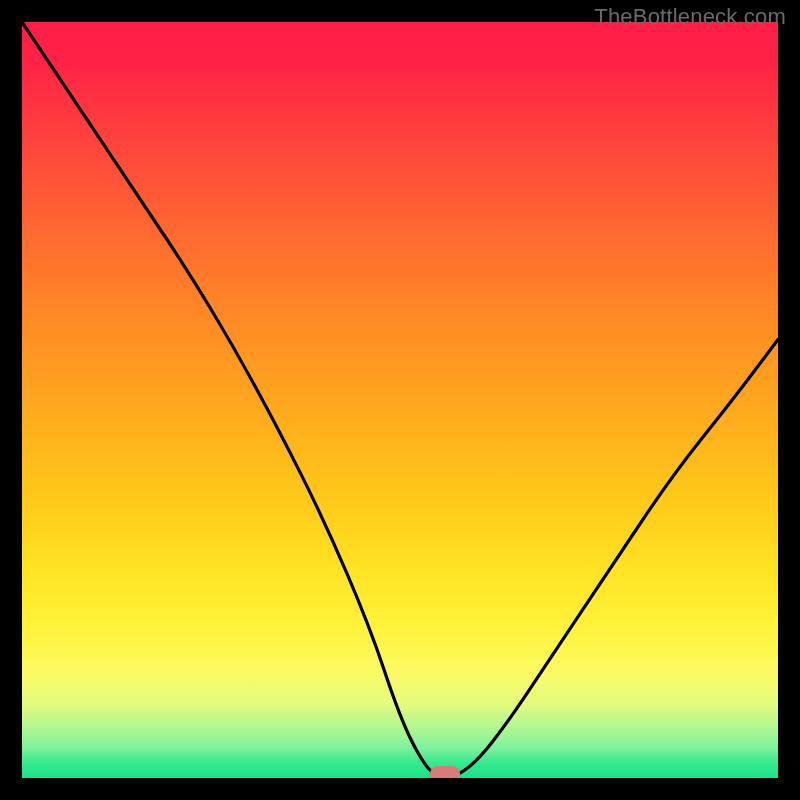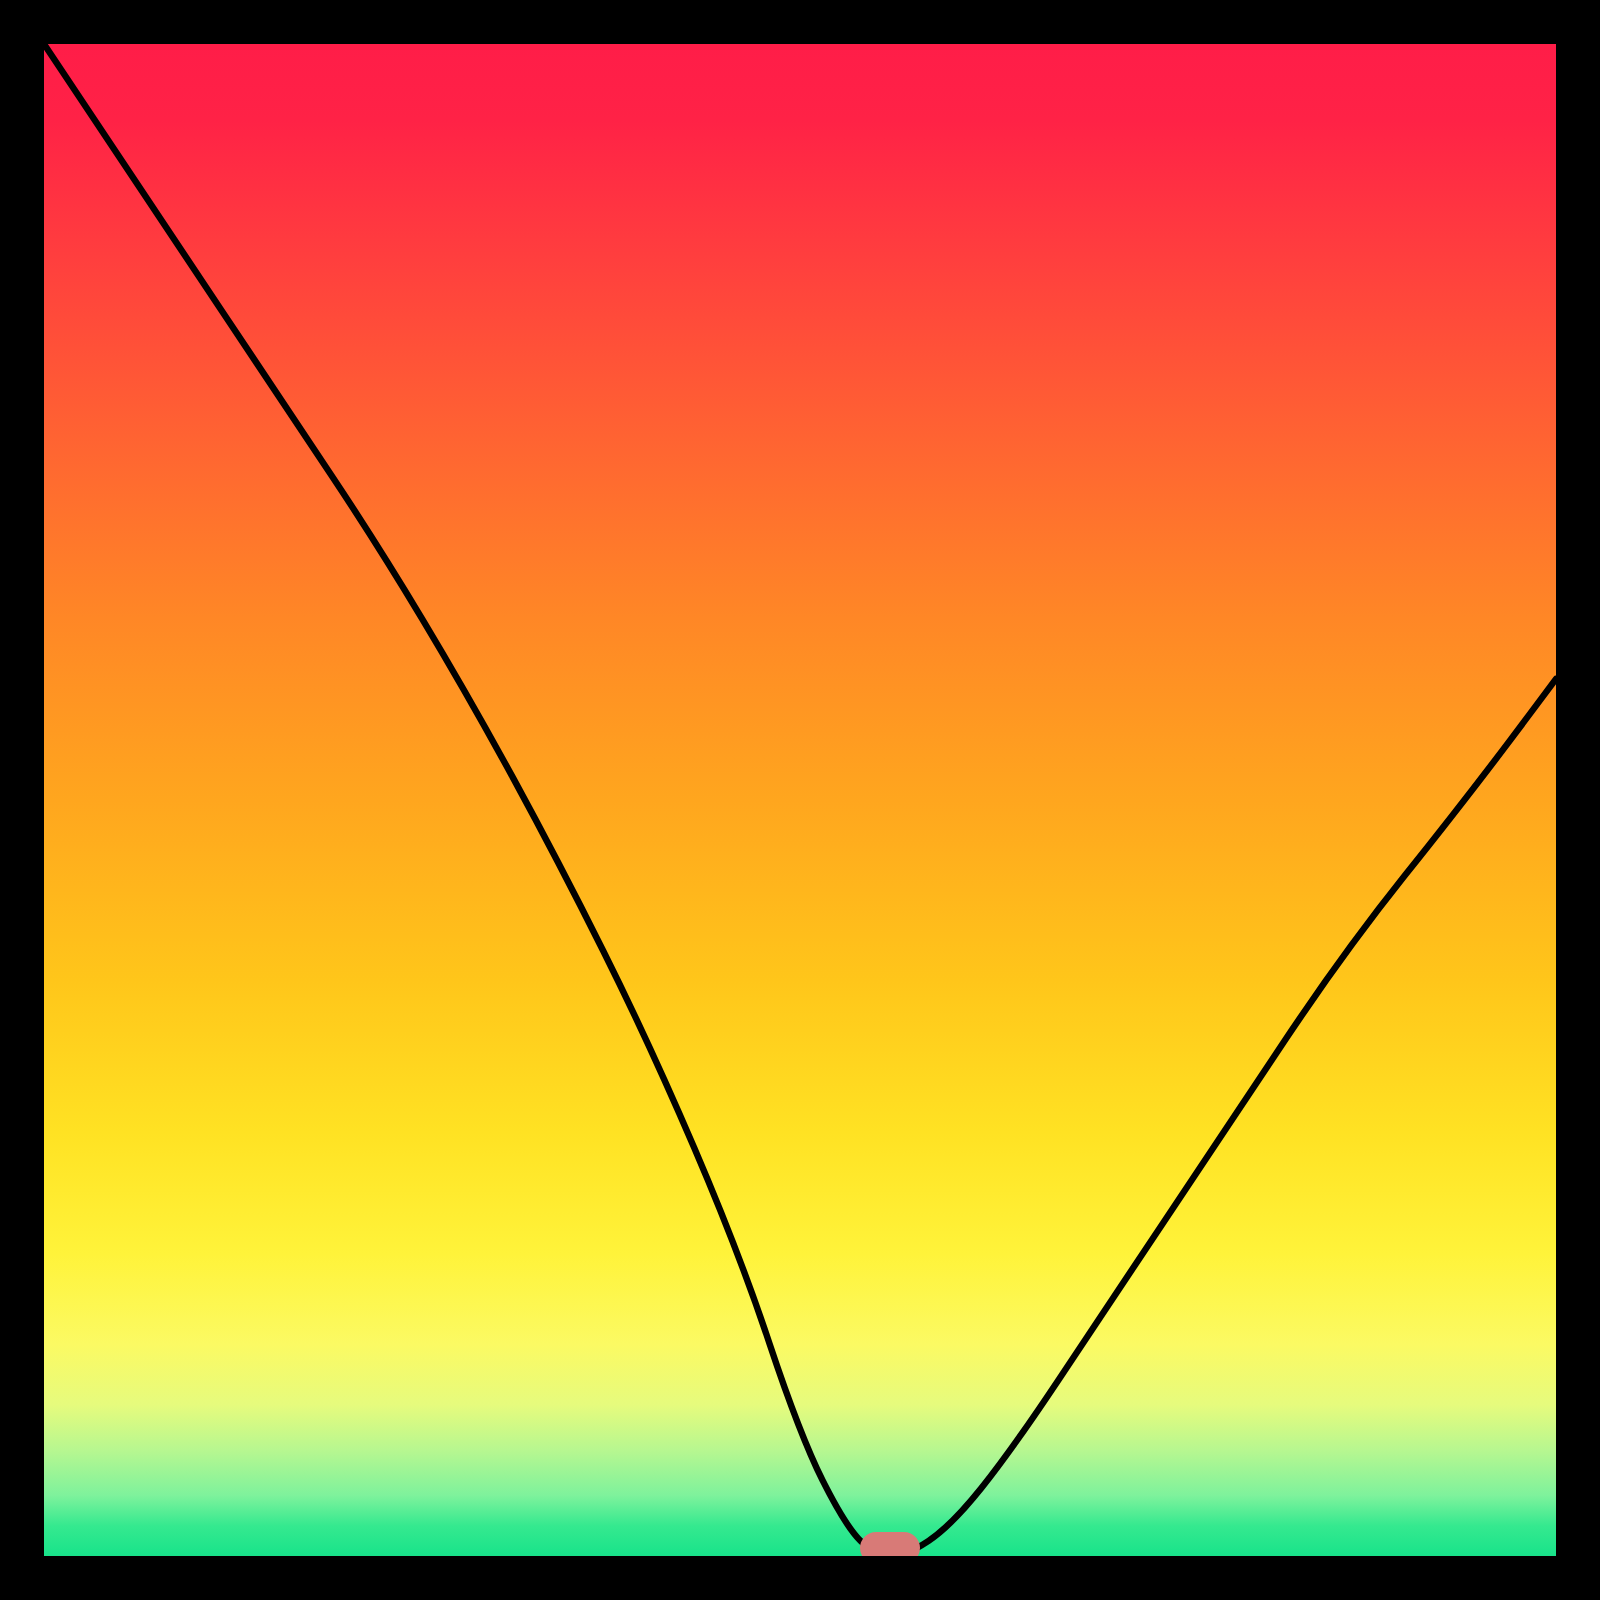--- a/index.html
+++ b/index.html
@@ -79,20 +79,21 @@
     border-radius: 8px;
     background: #d87a77;
     z-index: 3;
     transform: translate(-50%, -50%);
   }
 </style>
 </head>
 <body>
 
 <div class="frame">
+  <div class="watermark">TheBottleneck.com</div>
 
   <div class="plot">
     <div class="gradient"></div>
 
     <svg class="curve" viewBox="0 0 756 756" preserveAspectRatio="none">
       <path d="M 0.0 0.0 Q 60.5 90.7 90.7 136.1 Q 121.0 181.4 143.6 215.5 Q 166.3 249.5 189.0 287.3 Q 211.7 325.1 234.4 366.7 Q 257.0 408.2 279.7 453.6 Q 302.4 499.0 325.1 551.9 Q 347.8 604.8 362.9 650.2 Q 378.0 695.5 389.3 718.2 Q 400.7 740.9 408.2 748.4 Q 415.8 756.0 423.4 756.0 Q 430.9 756.0 442.3 748.4 Q 453.6 740.9 468.7 722.0 Q 483.8 703.1 506.5 669.1 Q 529.2 635.0 559.4 589.7 Q 589.7 544.3 619.9 499.0 Q 650.2 453.6 680.4 415.8 Q 710.6 378.0 733.3 347.8 T 756.0 317.5"></path>
     </svg>
 
     <div class="marker" style="left: 423.4px; top: 752px; background: rgb(216, 122, 119);"></div>
   </div>

